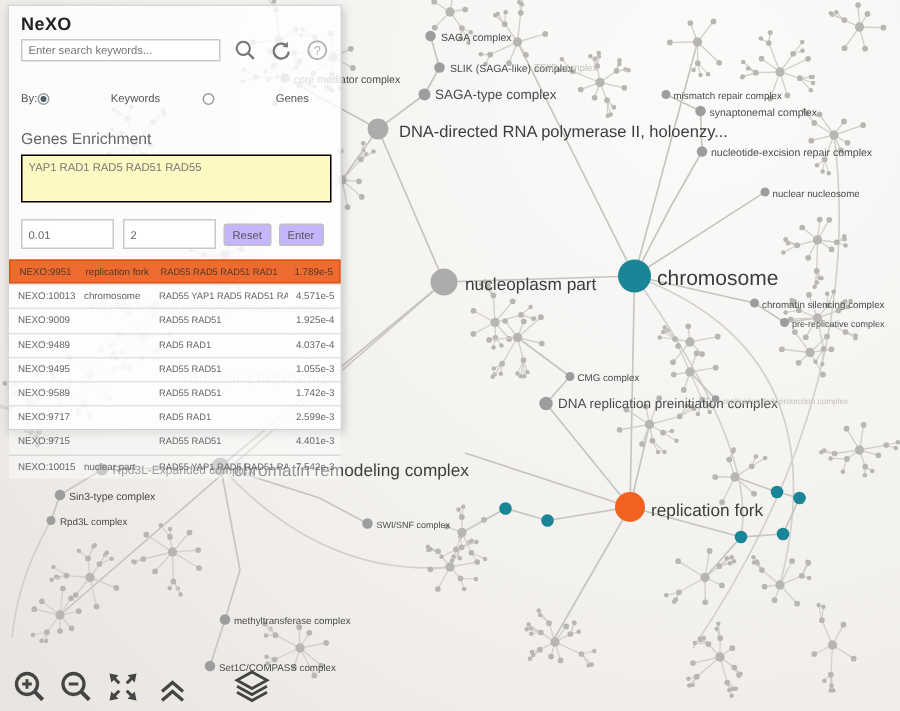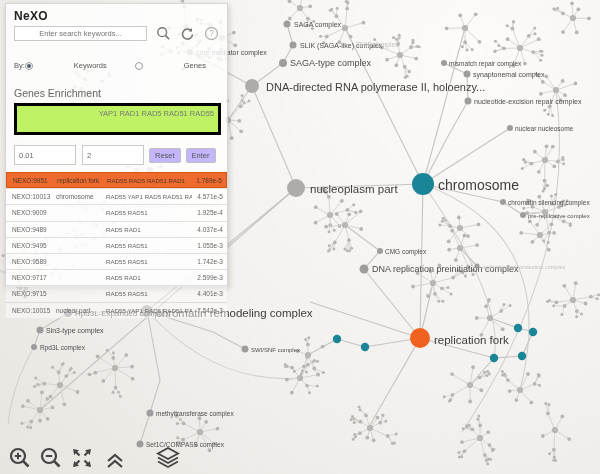--- a/index.html
+++ b/index.html
@@ -18,39 +18,38 @@
     border:1px solid rgba(190,190,190,0.6);
     box-shadow:1px 2px 6px rgba(0,0,0,0.18);
   }
   .panel-top { padding:5px 8px 0 8px; }
   .app-title { font-size:12px; font-weight:bold; color:#222; letter-spacing:0.3px; }
   .search-row { display:flex; align-items:center; margin-top:3px; }
   .search-input {
     width:140px; height:15px; font-size:7.5px; color:#666; padding:0 4px;
     border:1px solid #c9c9c9; background:#fff; outline:none;
     font-family:"Liberation Sans",sans-serif;
-    text-align:center;
   }
   .icon-btn { background:none; border:none; margin-left:9px; padding:0; cursor:pointer; line-height:0; }
   .by-row { display:flex; align-items:center; margin-top:20px; font-size:7.5px; color:#555; }
   .by-label { width:16px; }
   .radio-opt { display:flex; align-items:center; margin-right:28px; cursor:pointer;gap:37px; }
   .radio-circle {
     width:8px; height:8px; border:1px solid #9a9a9a; border-radius:50%;
     margin-right:4px; background:#fff; position:relative;
   }
   .radio-circle.checked:after {
     content:""; position:absolute; left:1px; top:1px; width:4px; height:4px;
     border-radius:50%; background:#4d5d6b;
   }
   .te-heading { margin-top:17px; font-size:10.5px; color:#666; }
   .genes-textarea {
     width:207px; height:32px; margin-top:4px; resize:none;
-    border:3px solid #000000; background:#bef264; font-size:7.5px; color:#777;
-    padding:3px 4px; outline:none; font-family:"Liberation Sans",sans-serif;text-align:right;
+    border:1px solid #000000; background:#fef9c3; font-size:7.5px; color:#777;
+    padding:3px 4px; outline:none; font-family:"Liberation Sans",sans-serif;
   }
   .param-row { display:flex; align-items:center; margin-top:6px; }
   .param-input {
     height:20px; font-size:7.5px; color:#666; padding:0 4px;
     border:1px solid #c9c9c9; background:#fff; outline:none; width:62px;
     font-family:"Liberation Sans",sans-serif;
   }
   .param-input + .param-input { margin-left:6px; }
   .panel-btn {
     height:15px; font-size:7.5px; color:#555; background:#c4b5fd;

